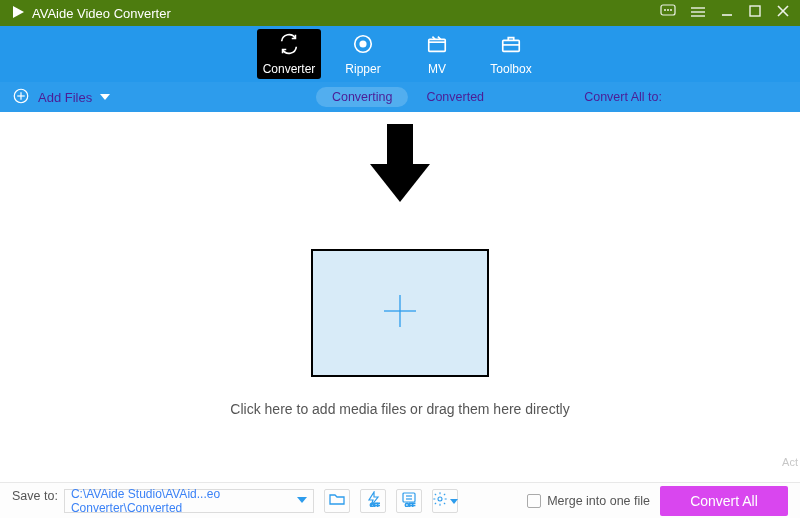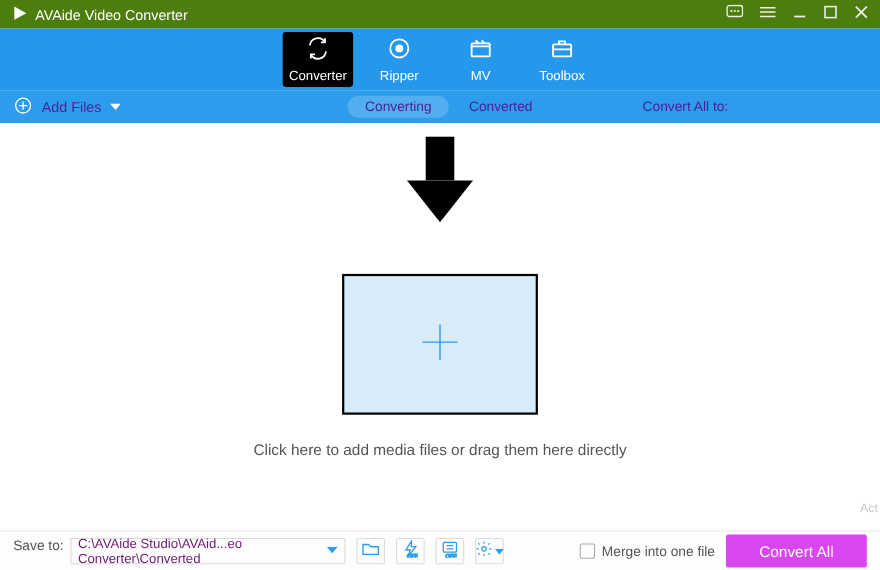--- a/index.html
+++ b/index.html
@@ -51,21 +51,21 @@
   }
   .drop-text { font-size: 14px; color:#555; }
 
   .footer {
     height: 36px; border-top: 1px solid #e8e8e8; background:#fdfdfd;
     display:flex; align-items:center; padding: 0 12px; gap:10px; font-size:12.5px; color:#555;
   }
   .saveto { display:flex; align-items:flex-start; gap:6px; }
   .path-field {
     width: 250px; height: 24px; border:1px solid #dcdcdc; display:flex; align-items:center;
-    justify-content:space-between; padding: 0 6px; color:#701a75; font-size:12px;
+    justify-content:space-between; padding: 0 6px; color:#3b82f6; font-size:12px;
   }
   .small-btn {
     width:26px; height:24px; border:1px solid #dcdcdc; display:flex; align-items:center; justify-content:center;
     color:#2d9cec; cursor:pointer; border-radius:2px;
   }
   .merge { margin-left:auto; display:flex; align-items:center; gap:6px; cursor:pointer; }
   .merge-box { width:14px; height:14px; border:1px solid #aaa; border-radius:2px; }
   .convert-btn {
     width: 128px; height: 30px; background:#d946ef; color:#fff; display:flex;
     align-items:center; justify-content:center; font-size:14px; cursor:pointer; border-radius:2px;

